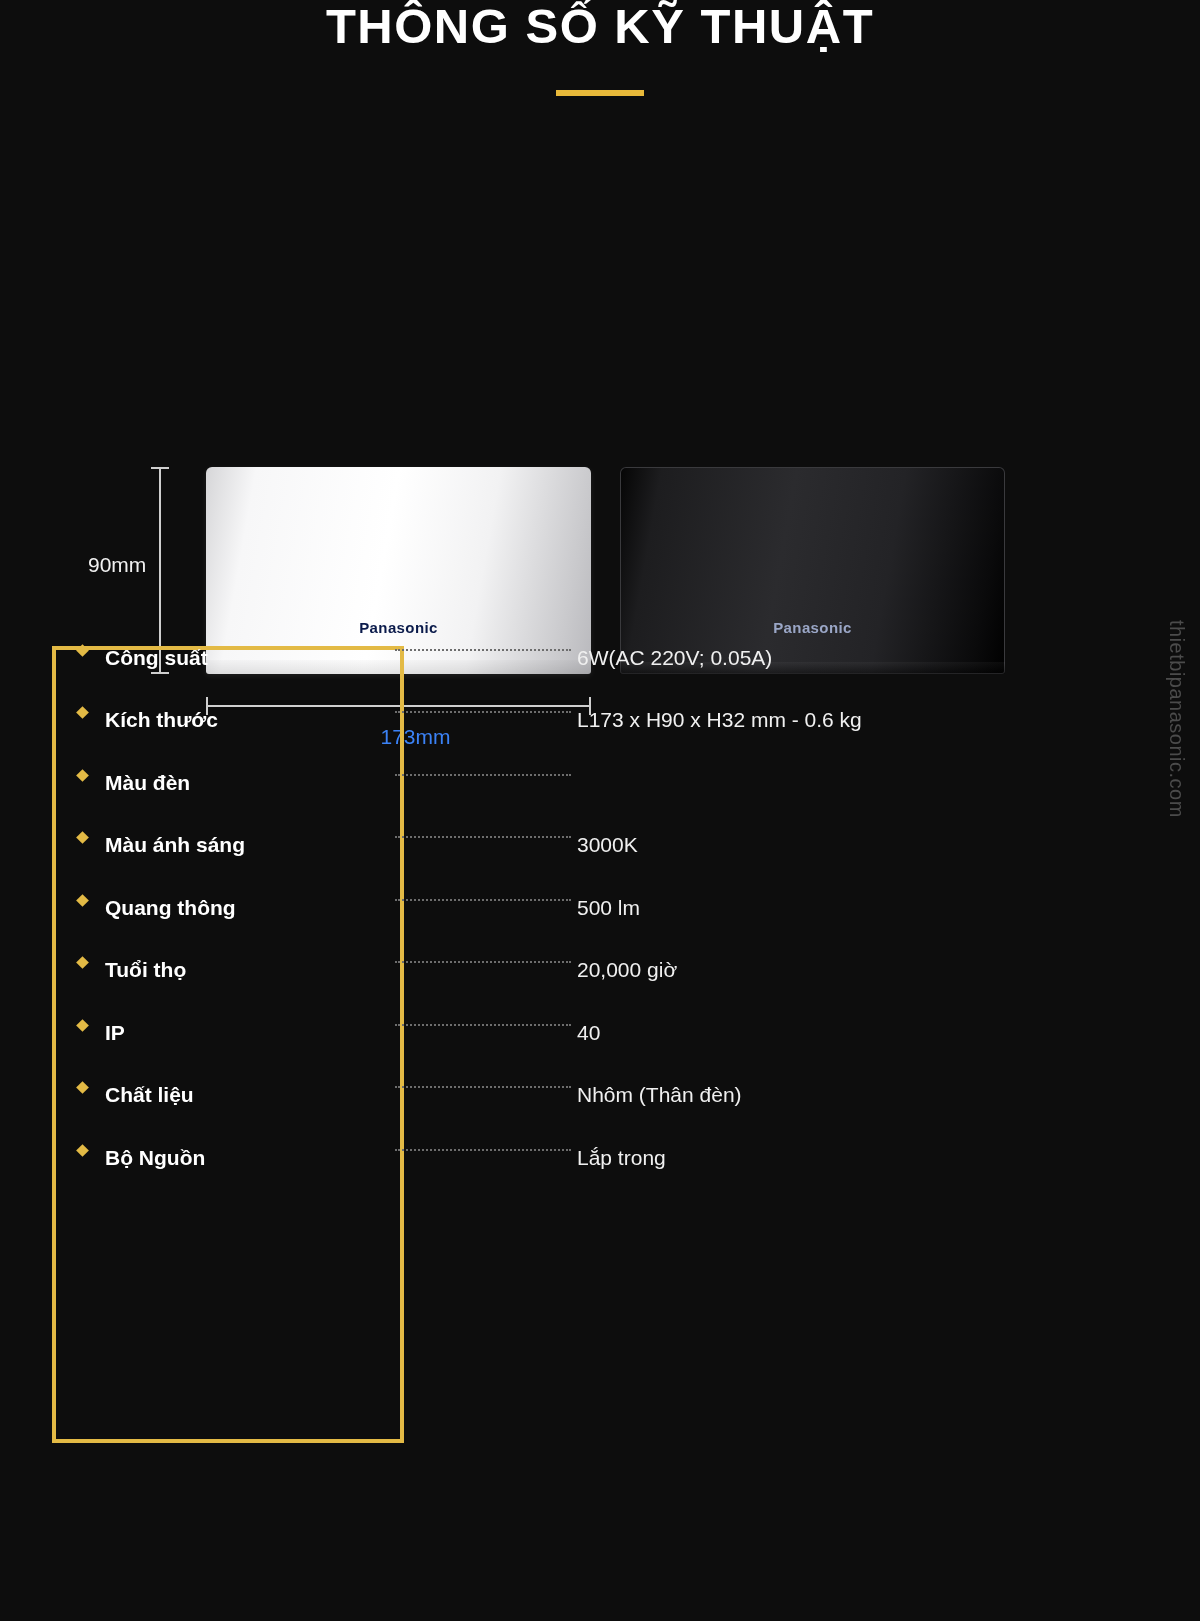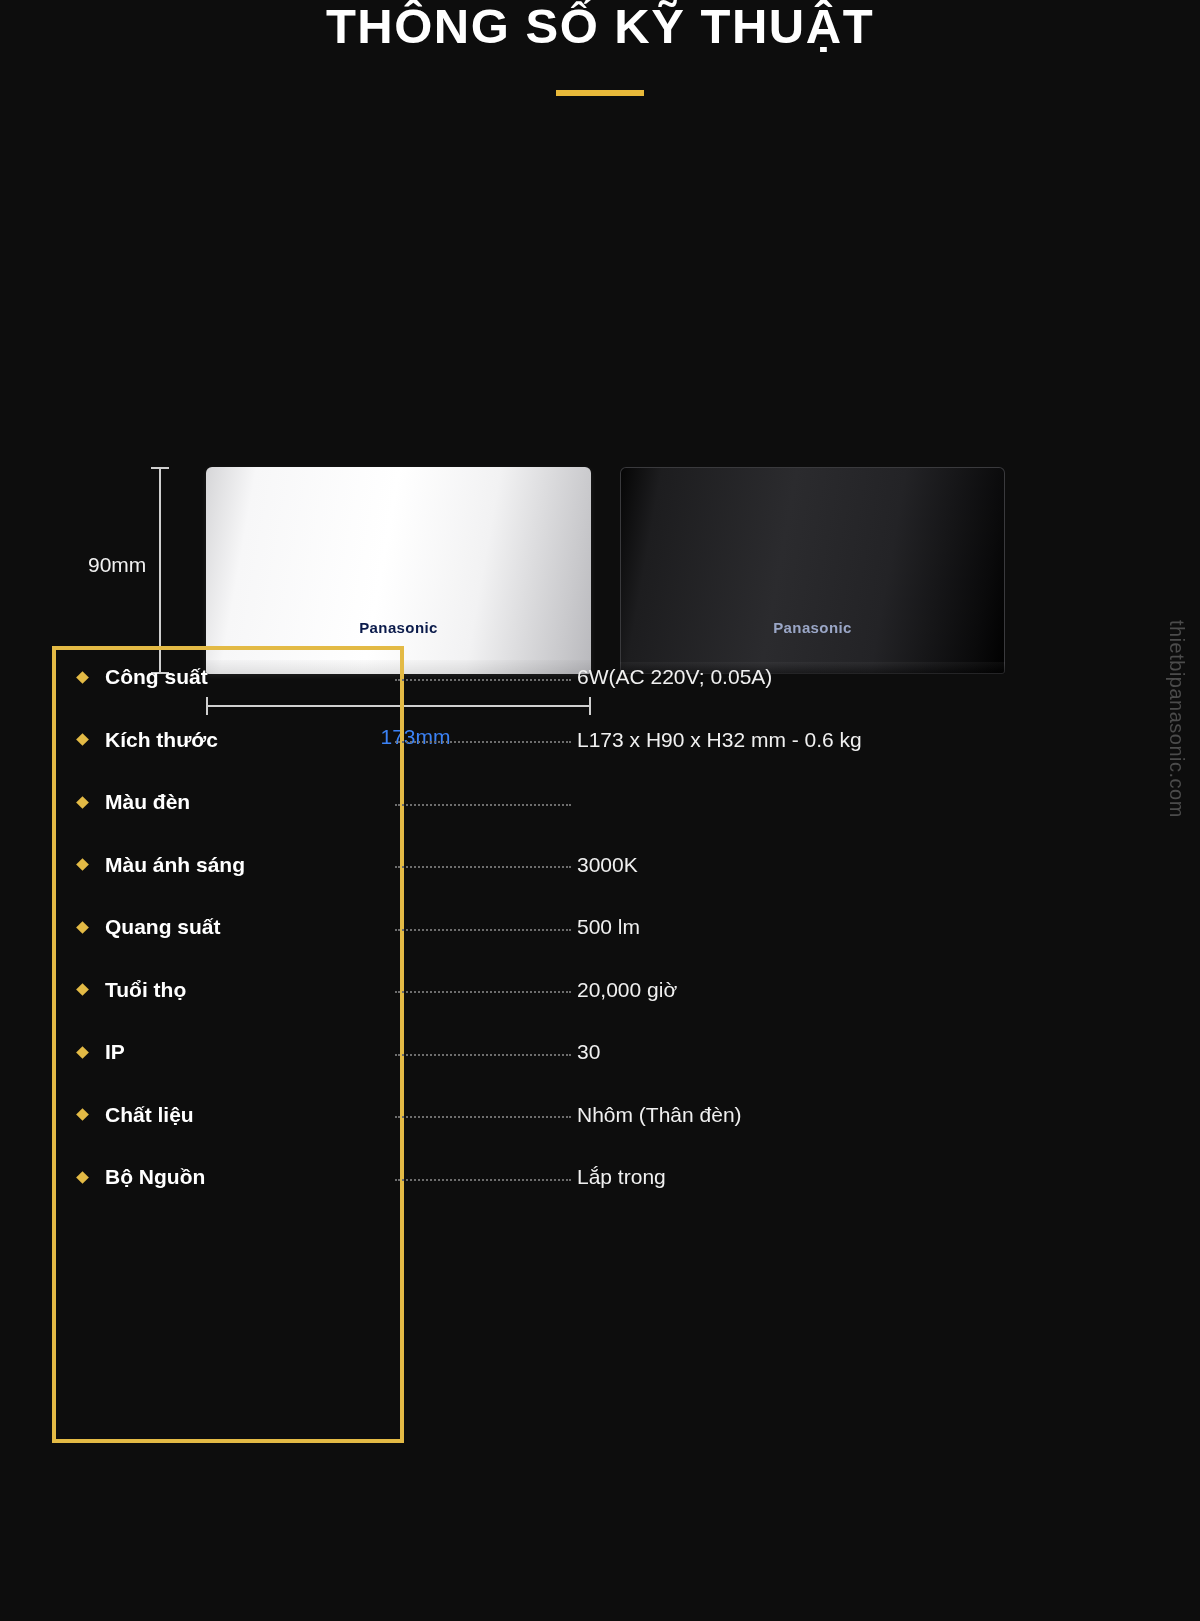--- a/index.html
+++ b/index.html
@@ -163,21 +163,20 @@
     box-sizing: border-box;
   }
   .spec-list {
     position: absolute;
     left: 52px;
     top: 0;
     width: 1080px;
   }
   .spec-row {
     display: flex;
-    align-items: center;
     height: 62.5px;
     padding-left: 26px;
     box-sizing: border-box;
   }
   .bullet {
     width: 9px;
     height: 9px;
     flex: 0 0 9px;
     background: #e3ba45;
     transform: rotate(45deg);
@@ -263,35 +262,35 @@
         <span class="spec-dots"></span>
       </div>
       <div class="spec-row">
         <span class="bullet"></span>
         <span class="spec-label">Màu ánh sáng</span>
         <span class="spec-dots"></span>
         <span class="spec-value">3000K</span>
       </div>
       <div class="spec-row">
         <span class="bullet"></span>
-        <span class="spec-label">Quang suất</span>
+        <span class="spec-label">Quang thông</span>
         <span class="spec-dots"></span>
         <span class="spec-value">500 lm</span>
       </div>
       <div class="spec-row">
         <span class="bullet"></span>
         <span class="spec-label">Tuổi thọ</span>
         <span class="spec-dots"></span>
         <span class="spec-value">20,000 giờ</span>
       </div>
       <div class="spec-row">
         <span class="bullet"></span>
         <span class="spec-label">IP</span>
         <span class="spec-dots"></span>
-        <span class="spec-value">30</span>
+        <span class="spec-value">40</span>
       </div>
       <div class="spec-row">
         <span class="bullet"></span>
         <span class="spec-label">Chất liệu</span>
         <span class="spec-dots"></span>
         <span class="spec-value">Nhôm (Thân đèn)</span>
       </div>
       <div class="spec-row">
         <span class="bullet"></span>
         <span class="spec-label">Bộ Nguồn</span>

